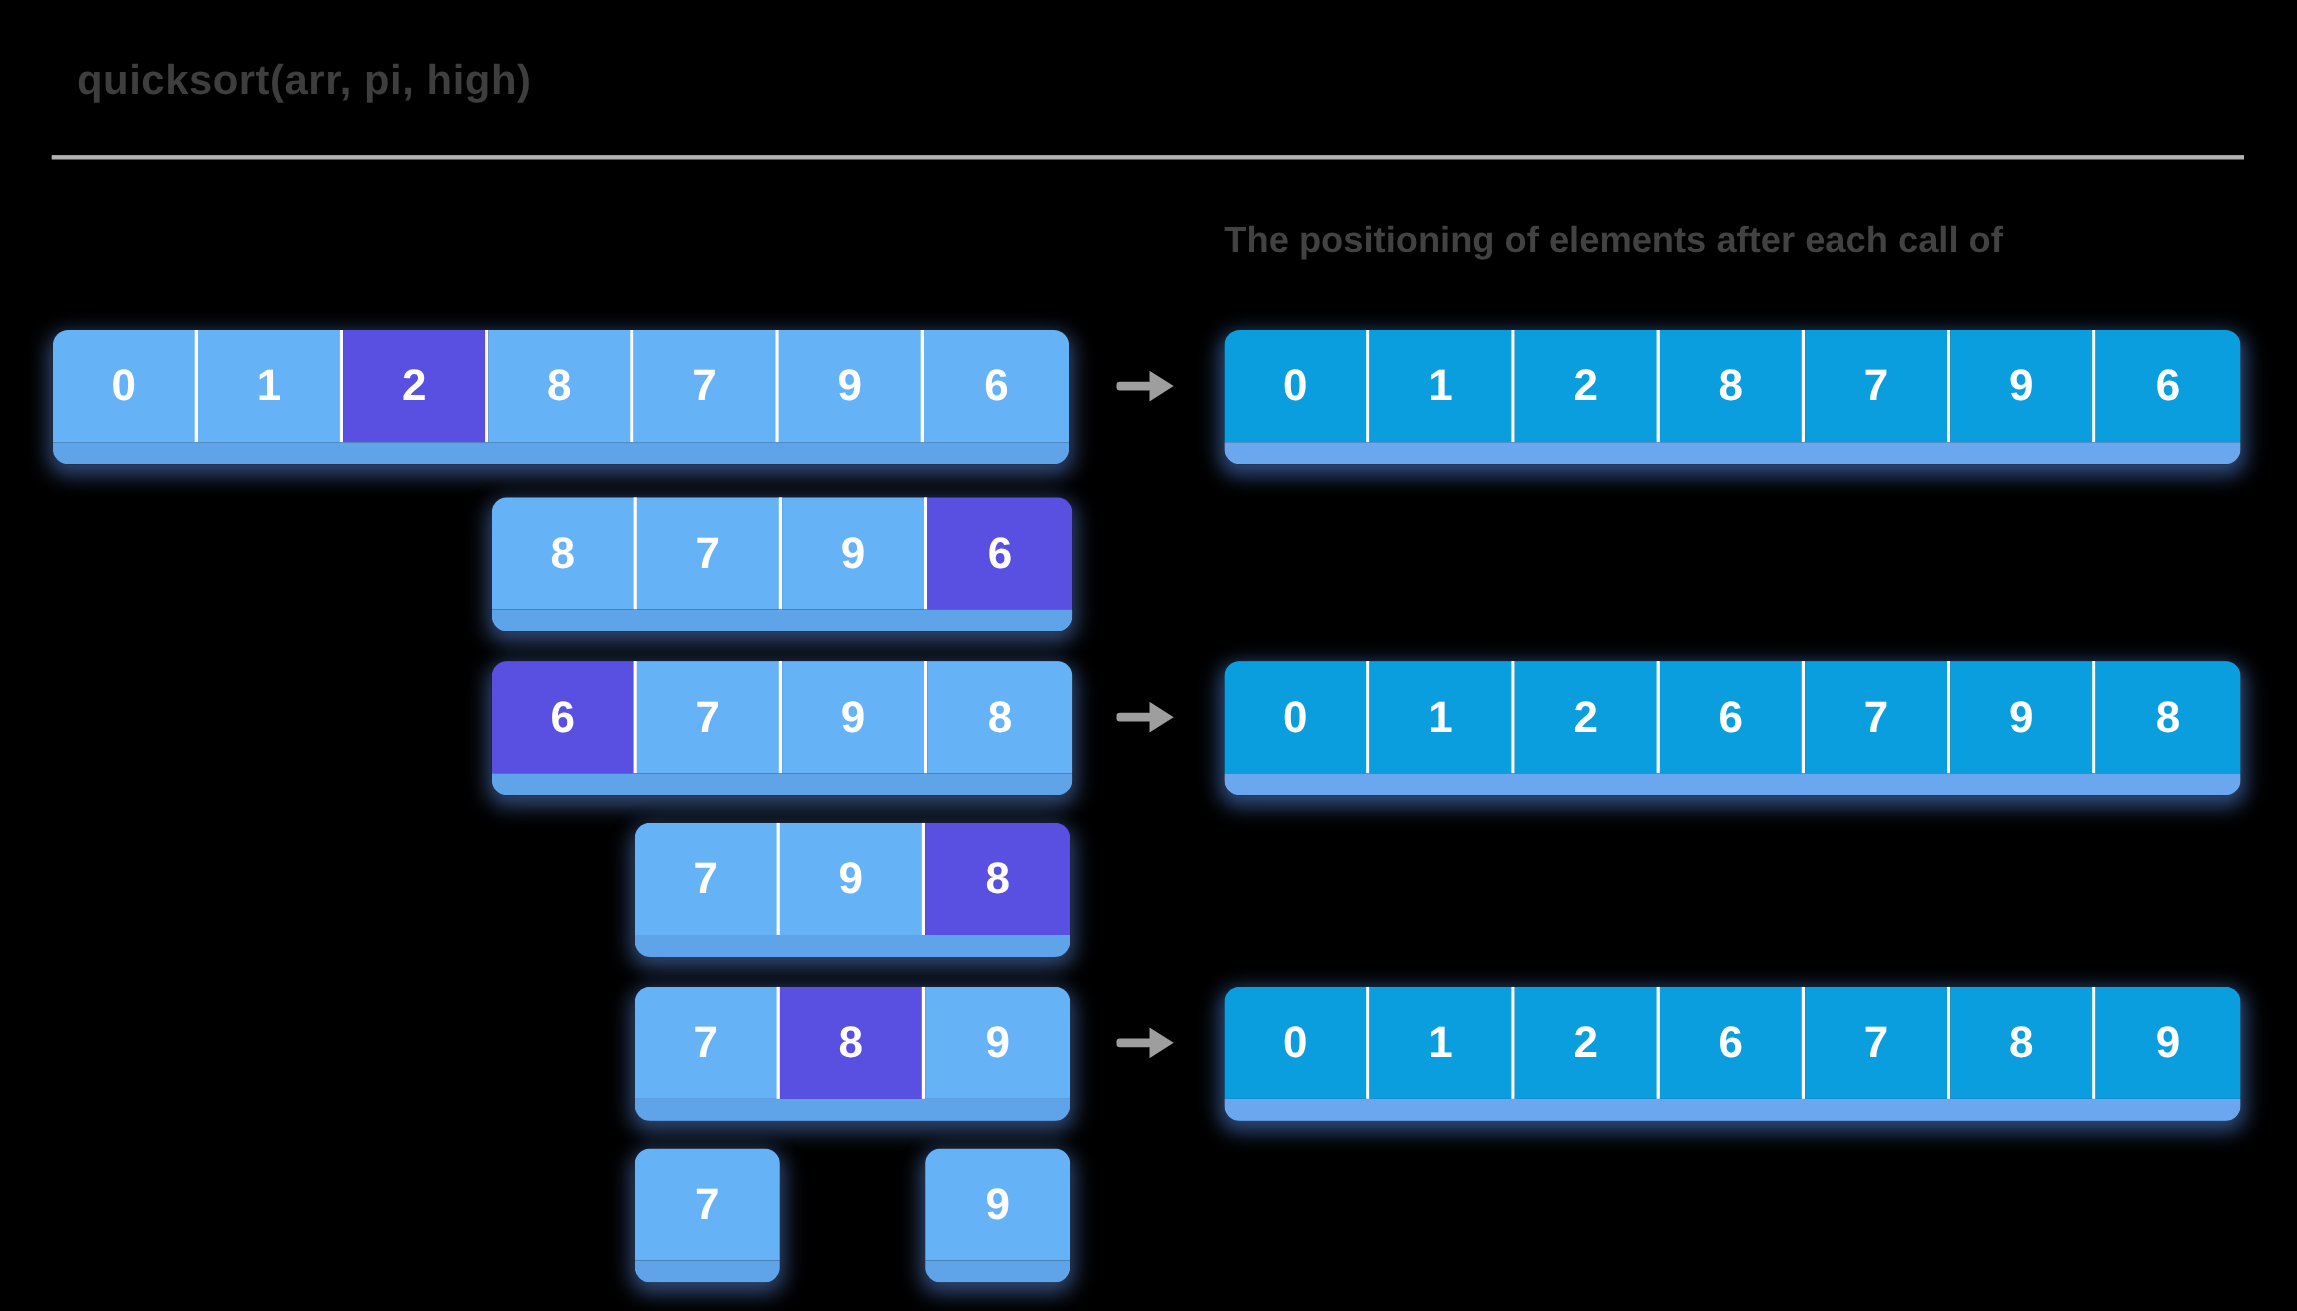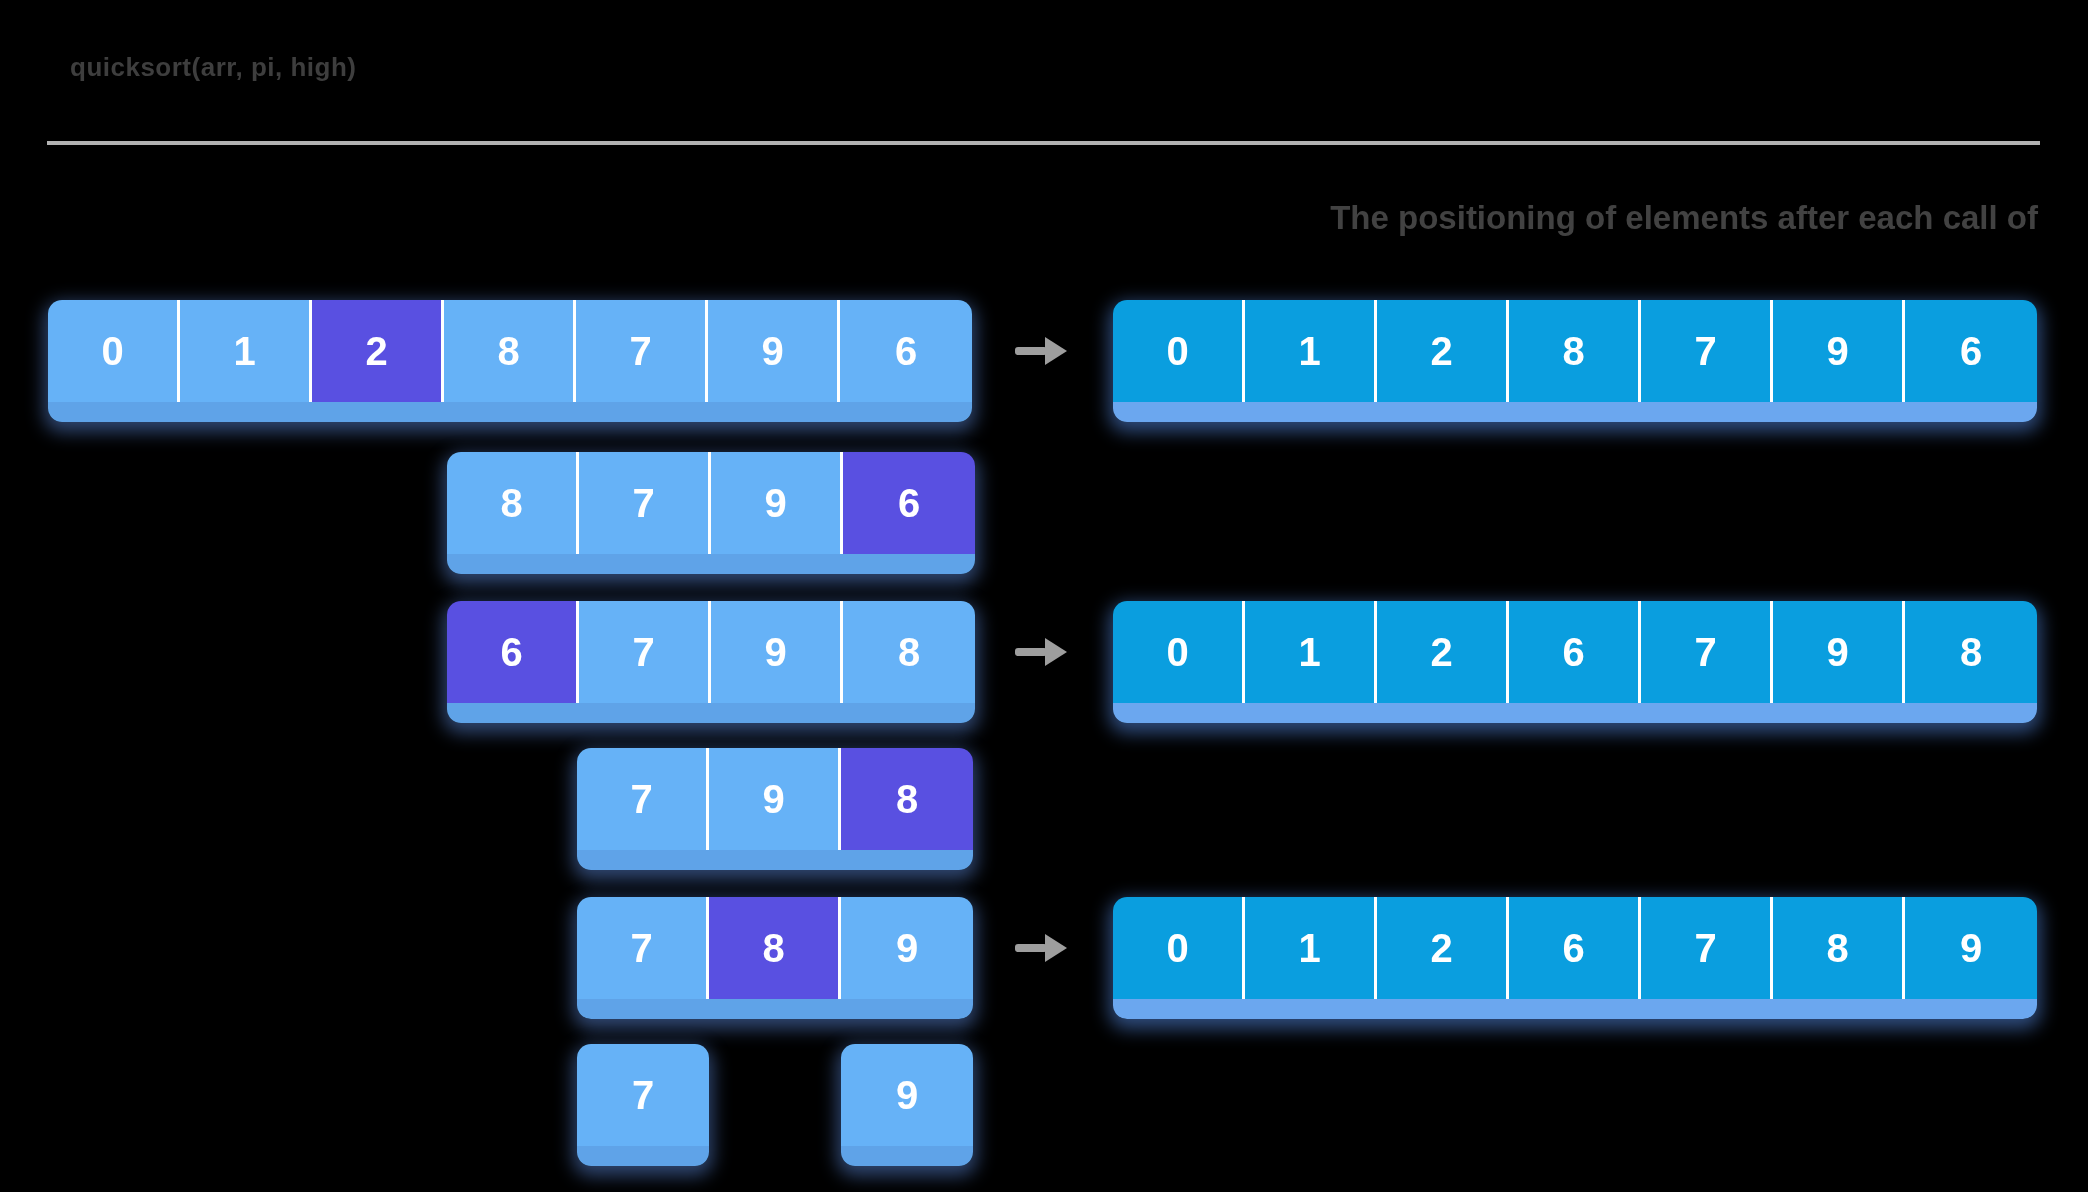--- a/index.html
+++ b/index.html
@@ -2,30 +2,30 @@
 <html style="--title-color: #3E3E3E; --heading-color: #424242; --rule-color: #B2B2B2; --cell-light: #66B2F7; --strip-light: #5FA3E8; --cell-pivot: #5950E1; --cell-dark: #0A9EDF; --strip-dark: #6BA7EF; --arrow-color: #9E9E9E;"><head>
 <meta charset="utf-8">
 <style>
   html,body{margin:0;padding:0;background:#000;}
   .stage{
     position:relative;width:2088px;height:1192px;background:#000;overflow:hidden;
     font-family:"Liberation Sans", sans-serif;
   }
   .title{
     position:absolute;left:70px;top:52px;
-    font-size:26px;font-weight:bold;color:var(--title-color,#3E3E3E);
+    font-size:38px;font-weight:bold;color:var(--title-color,#3E3E3E);
     letter-spacing:0.5px;white-space:nowrap;
   }
   .rule{
     position:absolute;left:47px;top:141px;width:1993px;height:4px;
     background:var(--rule-color,#B2B2B2);
   }
   .heading{
     position:absolute;left:1113px;top:193px;width:925px;
-    text-align:right;font-size:33px;font-weight:bold;
+    text-align:left;font-size:33px;font-weight:bold;
     color:var(--heading-color,#424242);line-height:49px;
   }
   .heading span{display:block;}
   .array{
     position:absolute;border-radius:14px;overflow:hidden;
     display:flex;flex-direction:column;
   }
   .array.light{box-shadow:0 6px 18px 4px rgba(104,156,248,0.45);}
   .array.dark{box-shadow:0 6px 18px 4px rgba(92,150,245,0.5);}
   .cells{display:flex;}

